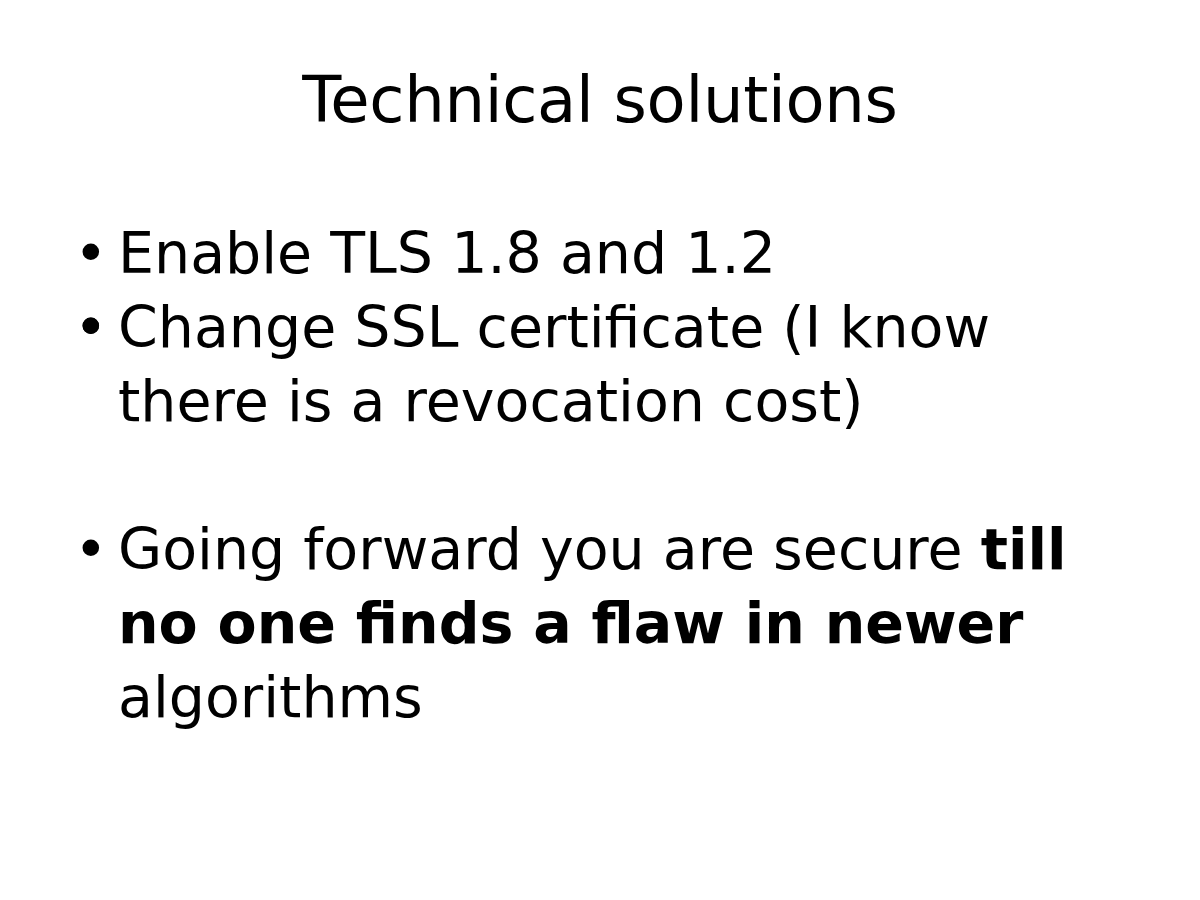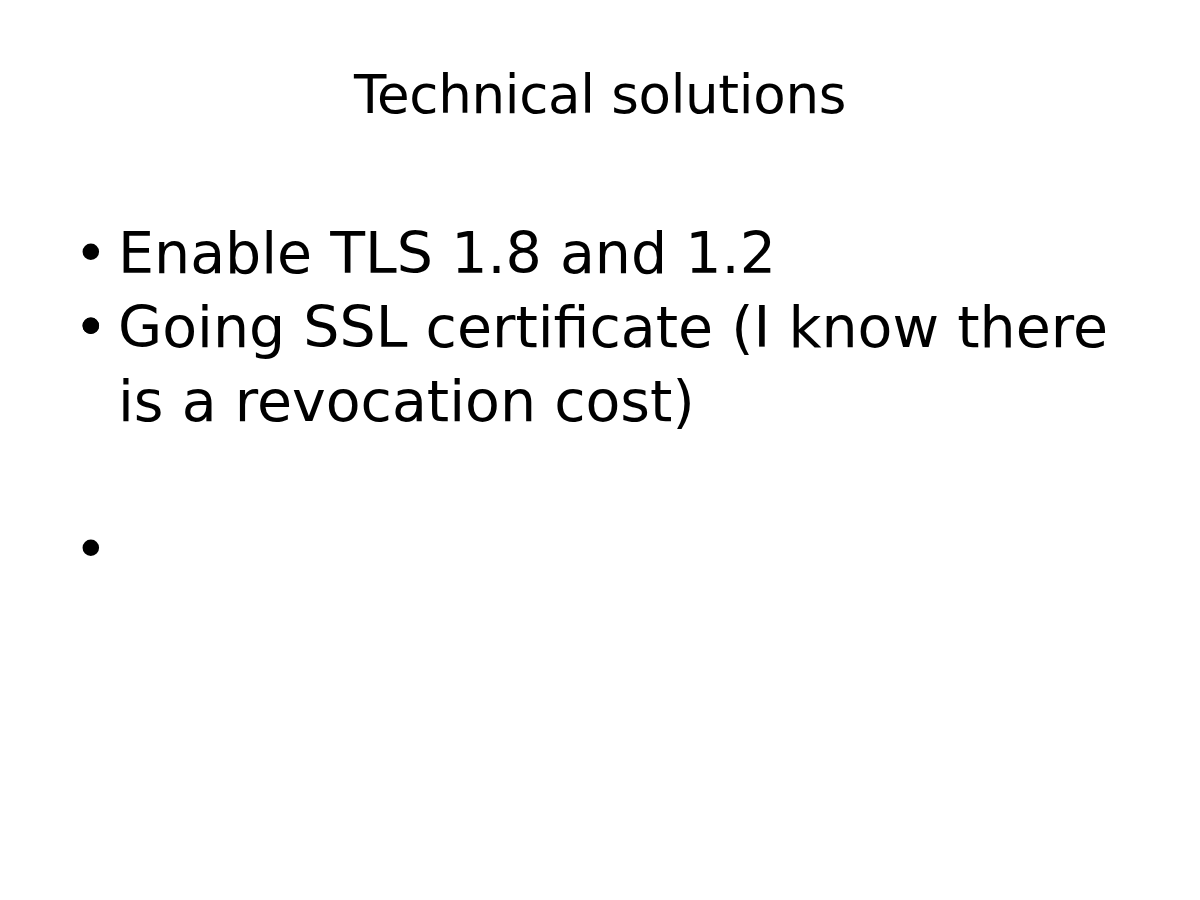--- a/index.html
+++ b/index.html
@@ -22,21 +22,21 @@
     background: #ffffff;
     box-sizing: border-box;
   }
 
   .slide-title {
     position: absolute;
     top: 68px;
     left: 0;
     width: 1200px;
     text-align: center;
-    font-size: 53px;
+    font-size: 64px;
     line-height: 1.0;
     font-weight: 400;
     letter-spacing: -0.3px;
     color: #000000;
     white-space: nowrap;
   }
 
   .slide-body {
     position: absolute;
     top: 216px;
@@ -82,18 +82,18 @@
 <body>
 
 <div class="slide">
 
   <div class="slide-title">Technical solutions</div>
 
   <div class="slide-body">
     <ul class="bullet-list" id="bullet-list">
         <li class="bullet-item"><span class="bullet-dot">•</span><span><span>Enable TLS 1.8 and 1.2</span></span></li>
         <li class="bullet-item"><span class="bullet-dot">•</span></li>
-        <li class="bullet-item"><span class="bullet-dot">•</span><span><span>Going SSL certificate (I know there is a revocation cost)</span></span></li>
-        <li class="bullet-item spaced-before"><span class="bullet-dot">•</span></li>
+        <li class="bullet-item"><span class="bullet-dot">•</span><span><span>Change SSL certificate (I know there is a revocation cost)</span></span></li>
+        <li class="bullet-item spaced-before"><span class="bullet-dot">•</span><span><span>Going forward you are secure </span><span class="bold-run">till no one finds a flaw in newer</span><span> algorithms</span></span></li>
       </ul>
   </div>
 
 </div>
 
 </body></html>

